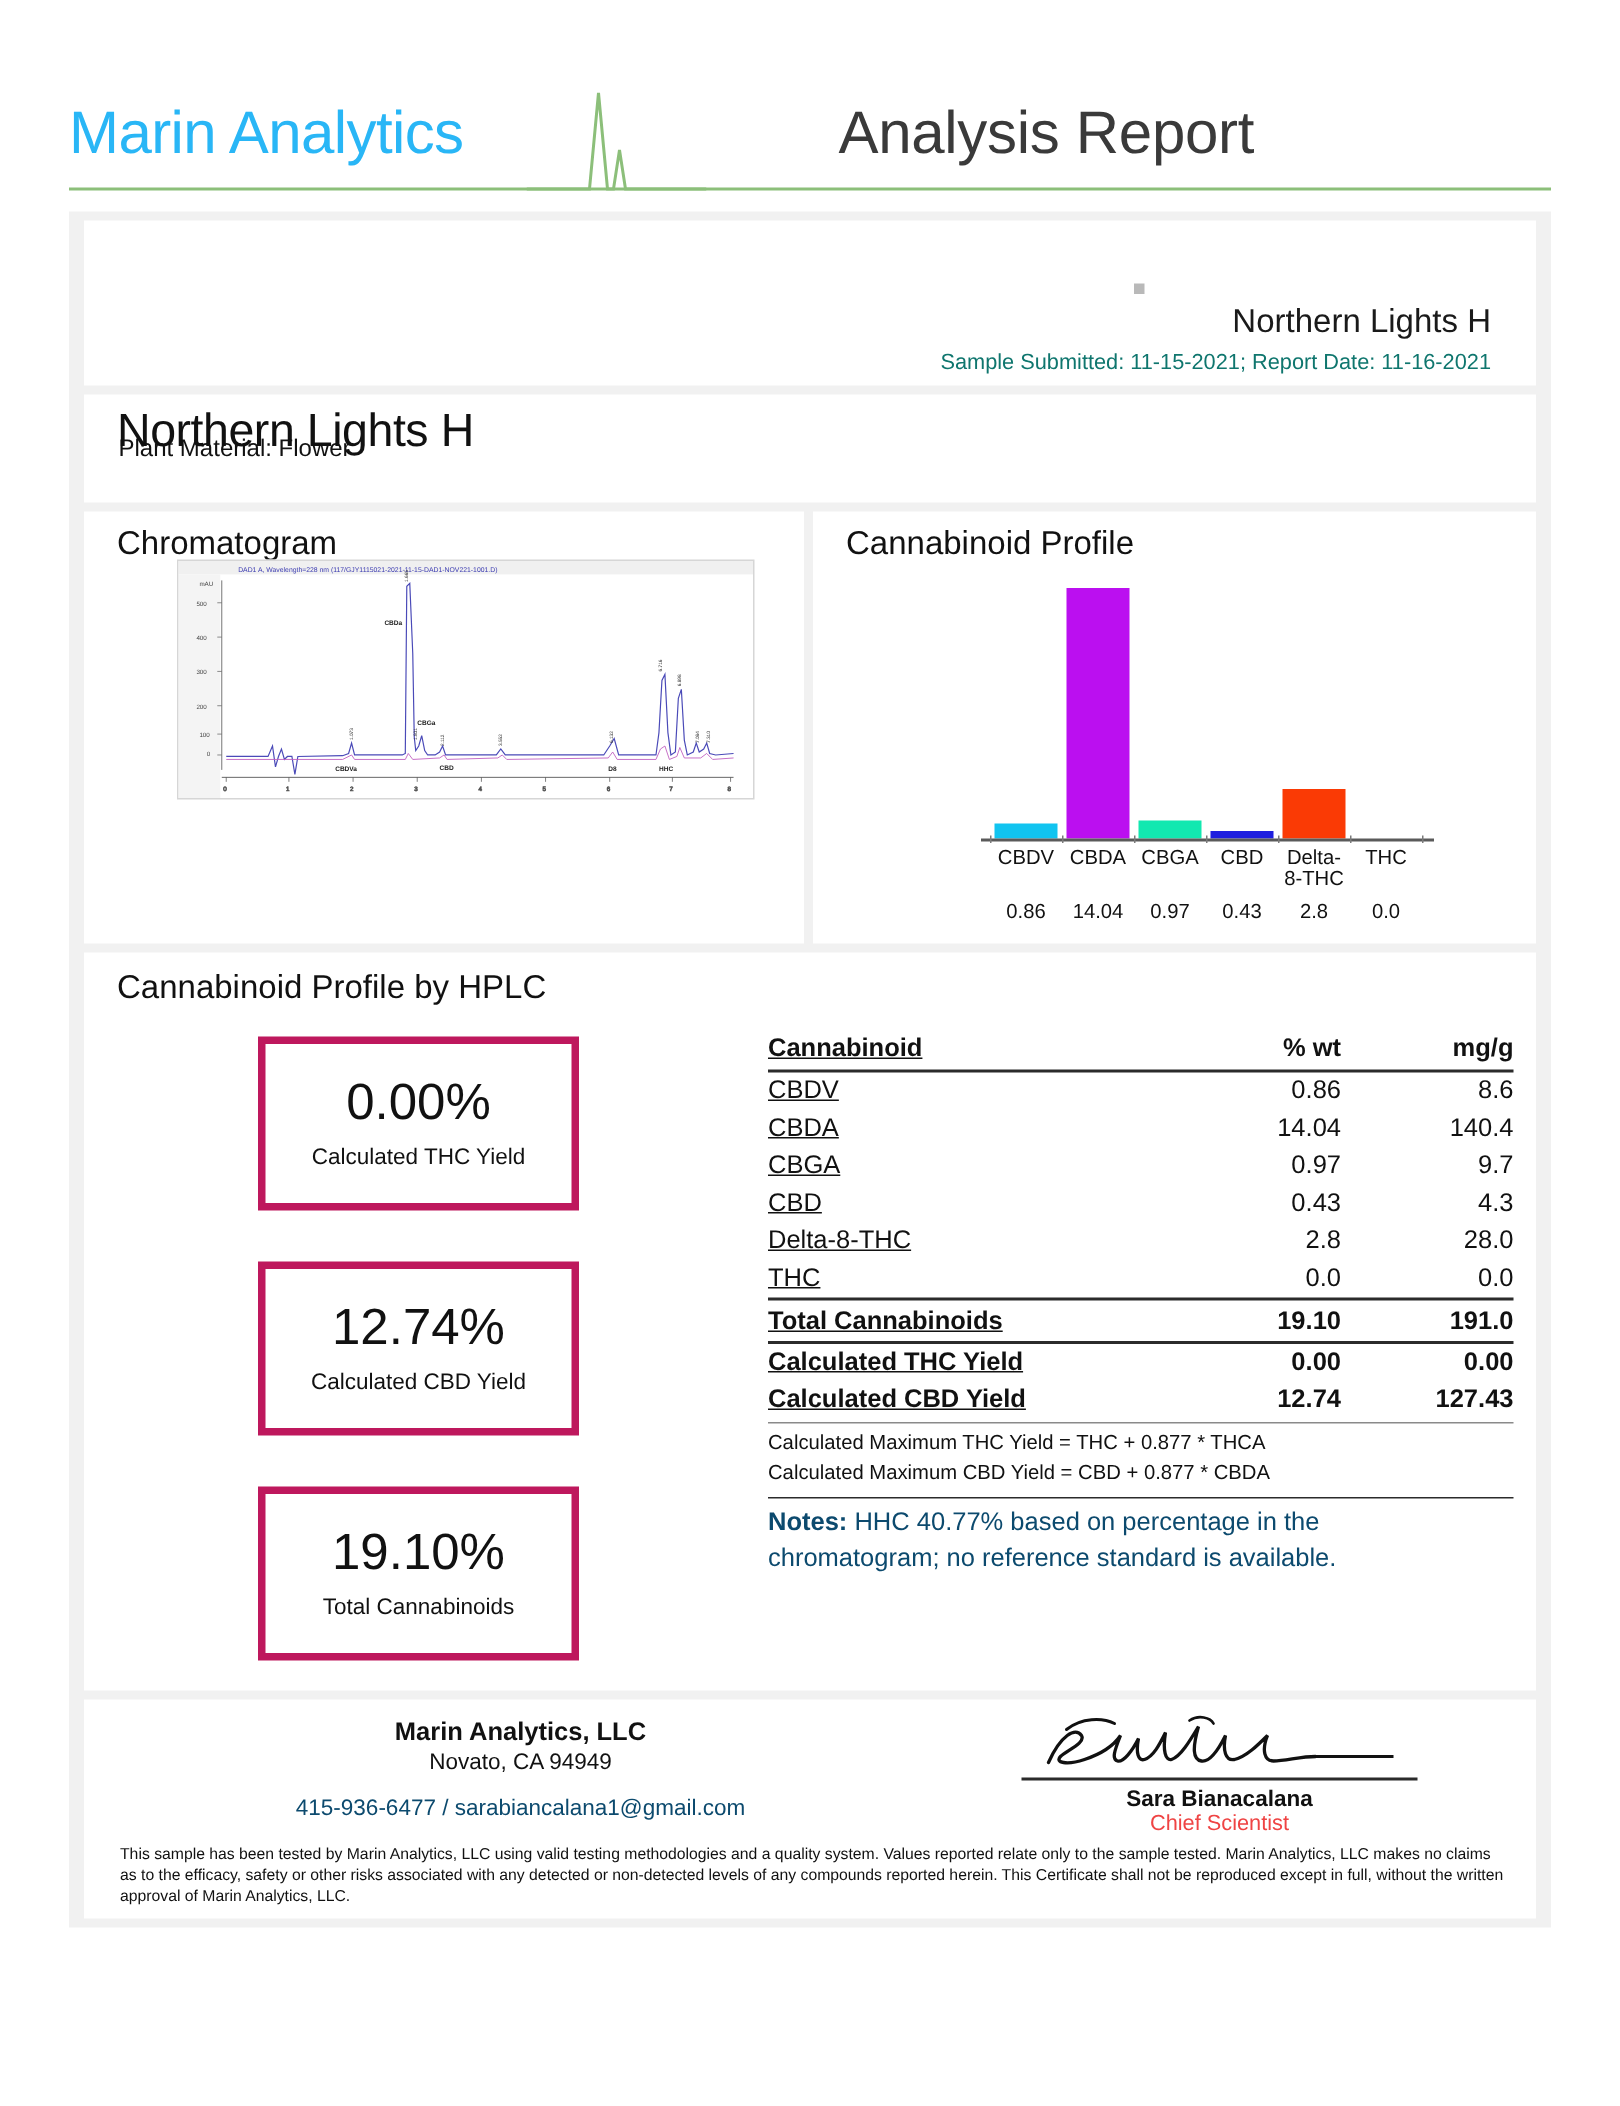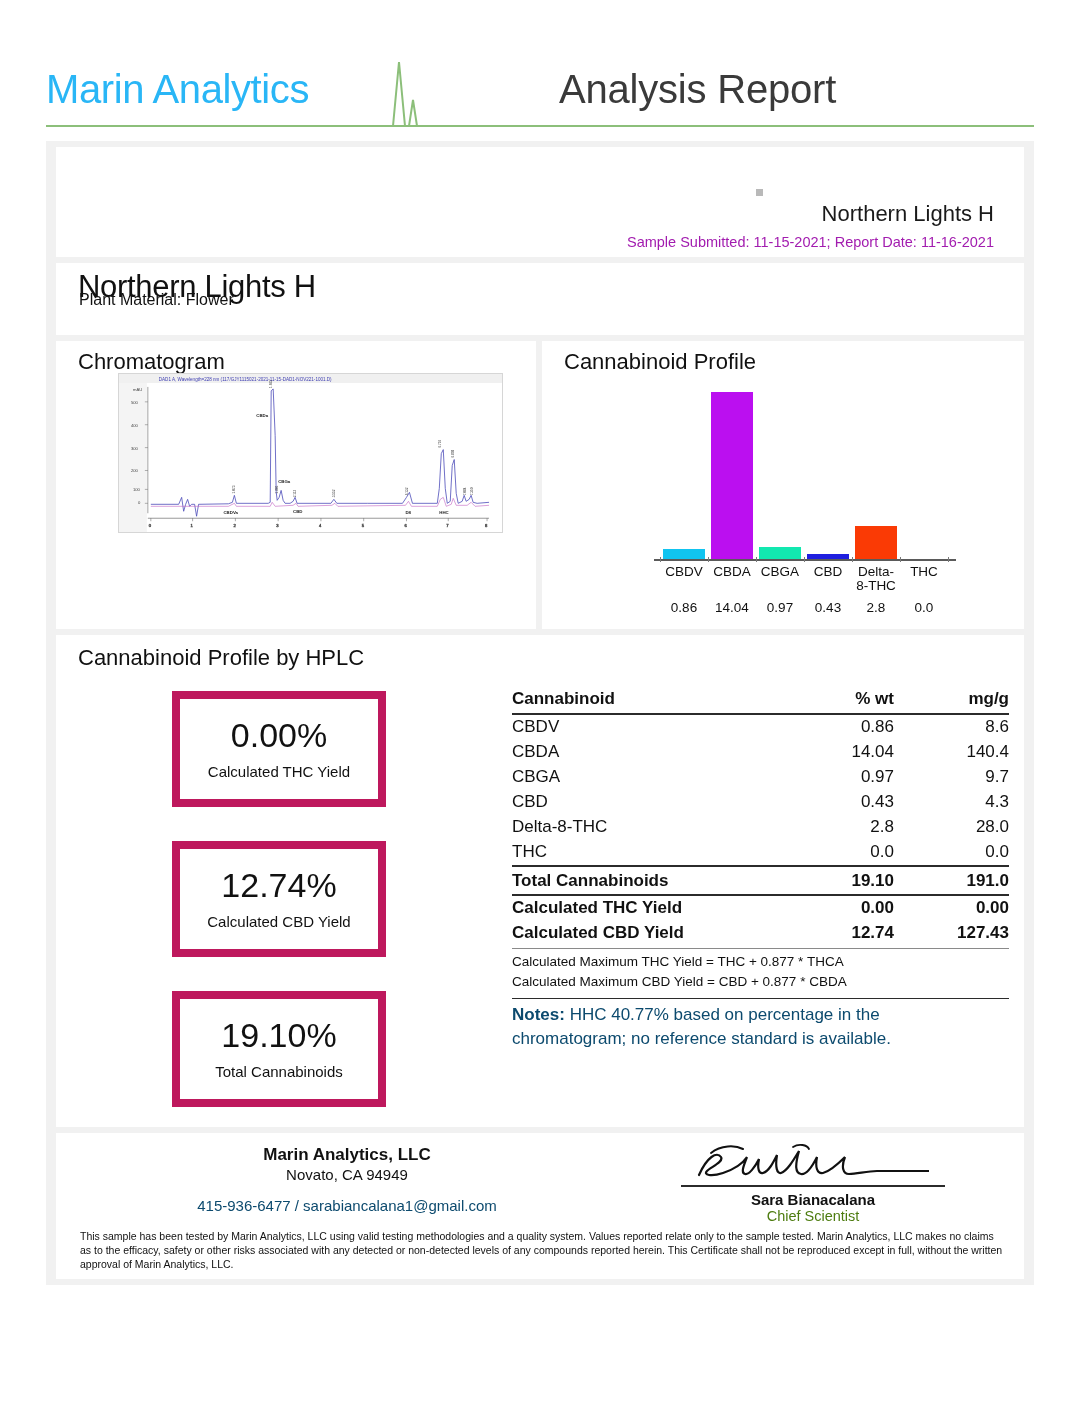--- a/index.html
+++ b/index.html
@@ -43,21 +43,21 @@
   .dot-mark {
     position: absolute; left: 700px; top: 42px; width: 7px; height: 7px;
     background: #b9b9b9;
   }
   .sample-name {
     position: absolute; right: 30px; top: 54px;
     font-size: 22px; color: #1a1a1a; white-space: nowrap;
   }
   .sample-dates {
     position: absolute; right: 30px; top: 87px;
-    font-size: 14.5px; color: #a21caf; white-space: nowrap;
+    font-size: 14.5px; color: #0f766e; white-space: nowrap;
   }
 
   
   .card-product { left: 10px; top: 122px; width: 968px; height: 72px; }
   .product-title {
     position: absolute; left: 22px; top: 6px; font-size: 31px; color: #111;
     letter-spacing: -0.3px;
   }
   .product-sub {
     position: absolute; left: 23px; top: 28px; font-size: 16px; color: #111;
@@ -91,34 +91,34 @@
   }
   .val-labels { position: absolute; left: 48px; top: 219px; width: 290px; display: flex; }
   .val-label { width: 48px; text-align: center; font-size: 13.5px; color: #111; }
 
   
   .card-hplc { left: 10px; top: 494px; width: 968px; height: 492px; }
   .hplc-head { position: absolute; left: 22px; top: 10px; font-size: 22px; color: #111; }
 
   .metric {
     position: absolute; left: 116px; width: 214px; height: 116px;
-    border: 8px solid #be185d; background: #fff;
+    border: 5px solid #be185d; background: #fff;
     display: flex; flex-direction: column; align-items: center; justify-content: center;
   }
   .metric-1 { top: 56px; }
   .metric-2 { top: 206px; }
   .metric-3 { top: 356px; }
   .metric-value { font-size: 34px; color: #111; line-height: 1.05; }
   .metric-label { font-size: 15px; color: #111; margin-top: 10px; }
 
   
   .tbl { position: absolute; left: 456px; top: 52px; width: 497px; }
   table { border-collapse: collapse; width: 100%; font-size: 17px; color: #111; }
   th, td { padding: 2px 0 3px 0; }
-  th.c0, td.c0 { text-align: left; width: 252px; }
+  th.c0, td.c0 { text-align: left; width: 252px; text-decoration: underline; }
   th.c1, td.c1 { text-align: right; width: 130px; }
   th.c2, td.c2 { text-align: right; width: 115px; }
   thead th { font-weight: bold; font-size: 17px; padding-bottom: 4px; }
   tr.head-row th { border-bottom: 2px solid #2b2b2b; }
   tr.total-row td { font-weight: bold; border-top: 2px solid #2b2b2b; border-bottom: 2px solid #2b2b2b; padding-top: 4px; }
   tr.yield-row td { font-weight: bold; }
   tr.yield-last td { border-bottom: 1px solid #8a8a8a; padding-bottom: 5px; }
   .formulas { margin-top: 3px; padding-bottom: 6px; border-bottom: 1.5px solid #2b2b2b; }
   .formula { font-size: 13.5px; color: #111; line-height: 20px; }
   .notes { margin-top: 4px; font-size: 17px; color: #0c4a6e; line-height: 24px; width: 430px; }
@@ -128,21 +128,21 @@
   .card-footer { left: 10px; top: 992px; width: 968px; height: 146px; }
   .addr { position: absolute; left: 86px; top: 12px; width: 410px; text-align: center; }
   .addr .co { font-size: 17px; font-weight: bold; color: #111; }
   .addr .ln { font-size: 15px; color: #111; line-height: 20px; }
   .addr .contact { font-size: 15px; color: #0c4a6e; margin-top: 12px; }
 
   .sign { position: absolute; left: 612px; top: 8px; width: 290px; text-align: center; }
   .sig-svg { display: block; margin: 0 auto; }
   .sig-rule { width: 264px; height: 1.5px; background: #2b2b2b; margin: 0 auto; }
   .sig-name { font-size: 15px; font-weight: bold; color: #111; margin-top: 4px; }
-  .sig-role { font-size: 14.5px; color: #4d7c0f; }
+  .sig-role { font-size: 14.5px; color: #ef4444; }
 
   .disclaimer {
     position: absolute; left: 24px; top: 96px; width: 924px;
     font-size: 10.5px; line-height: 14px; color: #111;
   }
 </style>
 </head>
 <body>
 
 <div class="page">

